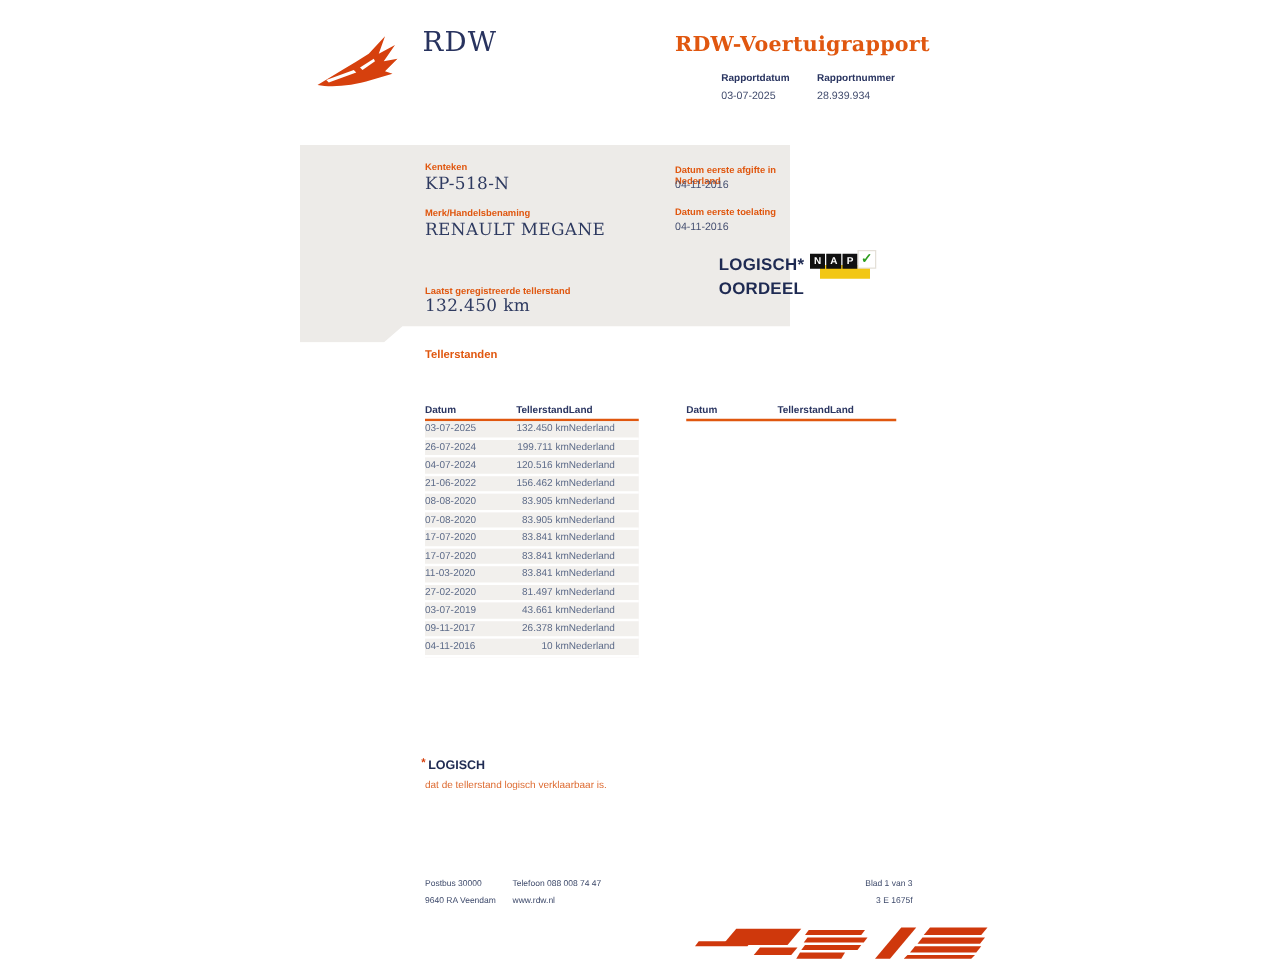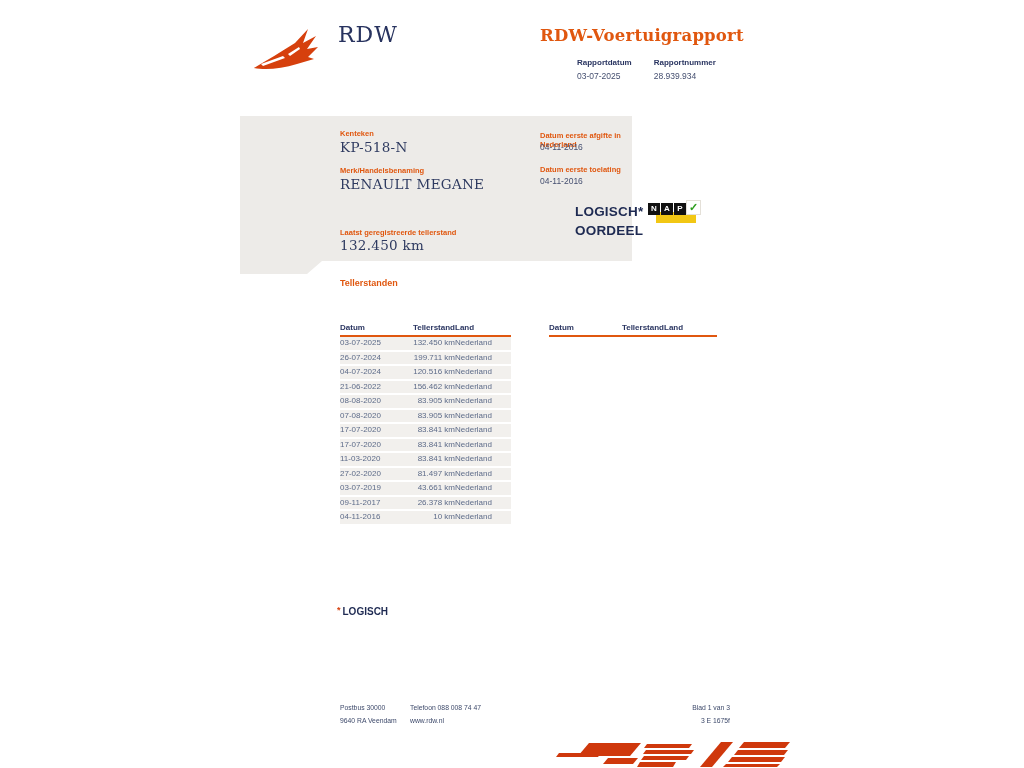--- a/index.html
+++ b/index.html
@@ -218,20 +218,21 @@
       <span class="c1">Datum</span>
       <span class="c2">Tellerstand</span>
       <span class="c3">Land</span>
     </div>
   </div>
 
   <div class="abs footnote-title">
     <span class="ast">*</span><span>LOGISCH</span>
   </div>
   <div class="abs footnote-body">
+    <div>dat de tellerstand logisch verklaarbaar is.</div>
   </div>
 
   <div class="abs footer">
     <div class="row">
       <span class="fc1">Postbus 30000</span>
       <span class="fc2">Telefoon 088 008 74 47</span>
       <span class="fc3">Blad 1 van 3</span>
     </div>
     <div class="row">
       <span class="fc1">9640 RA Veendam</span>

